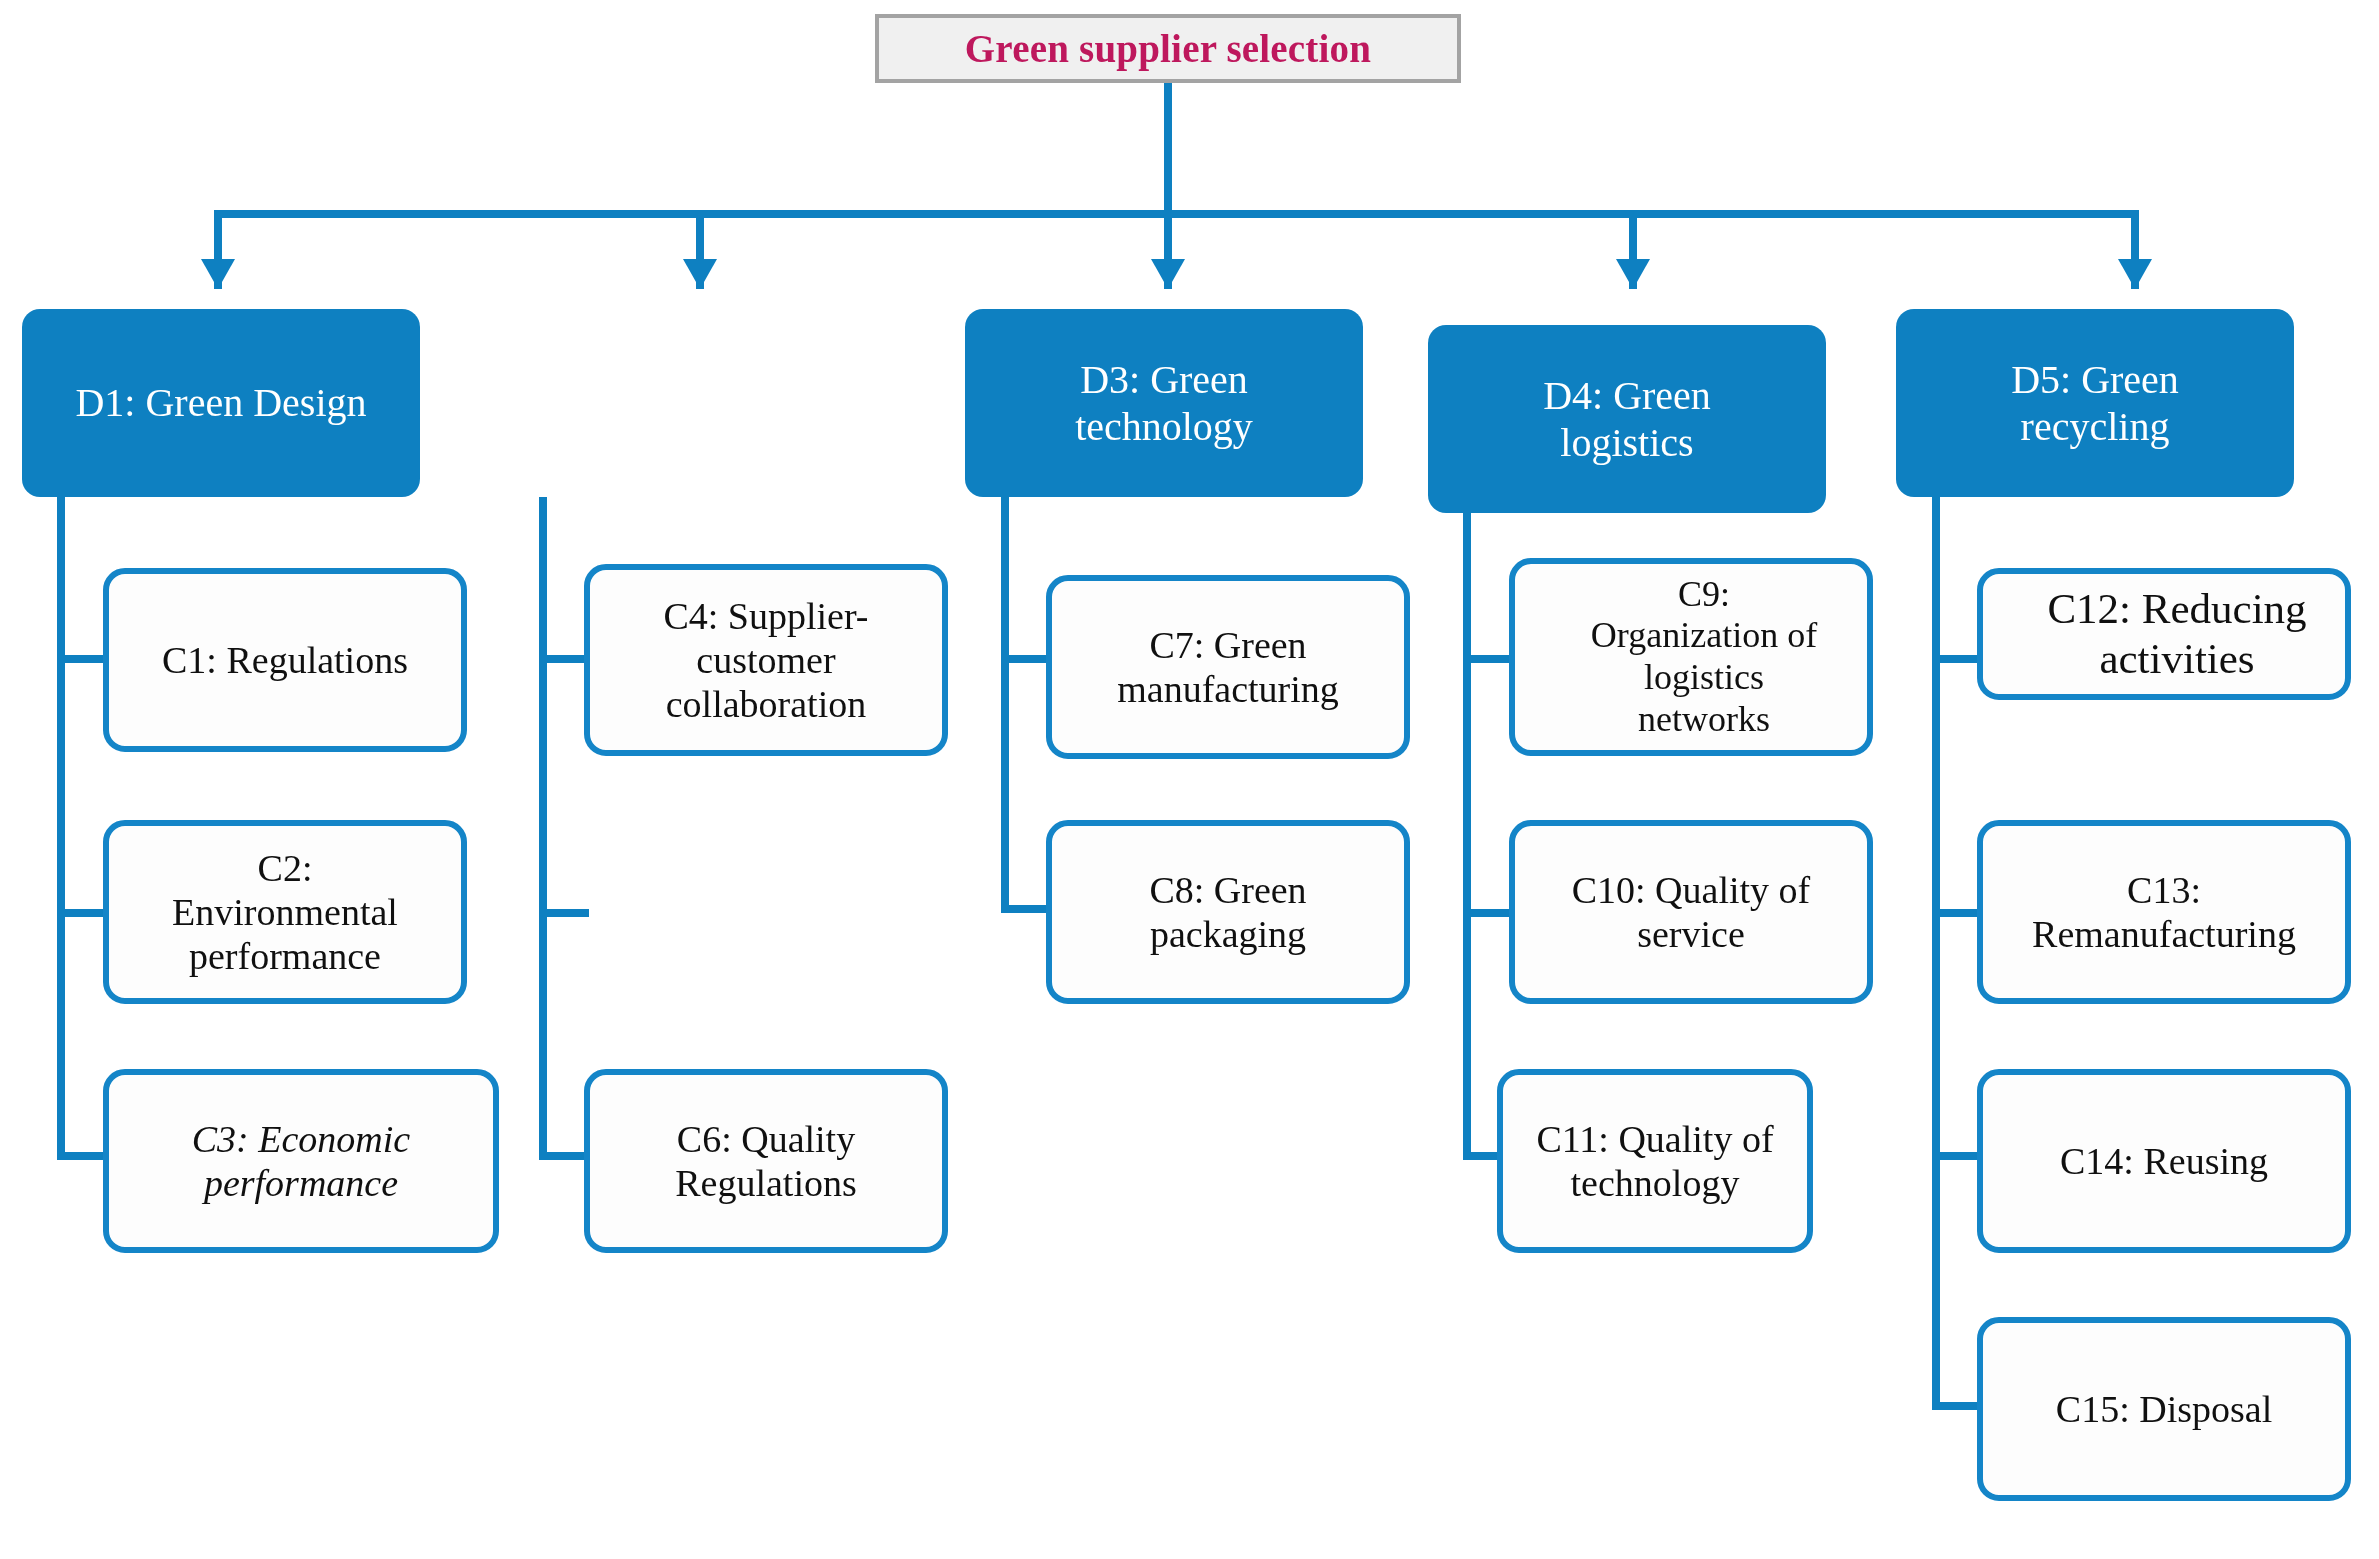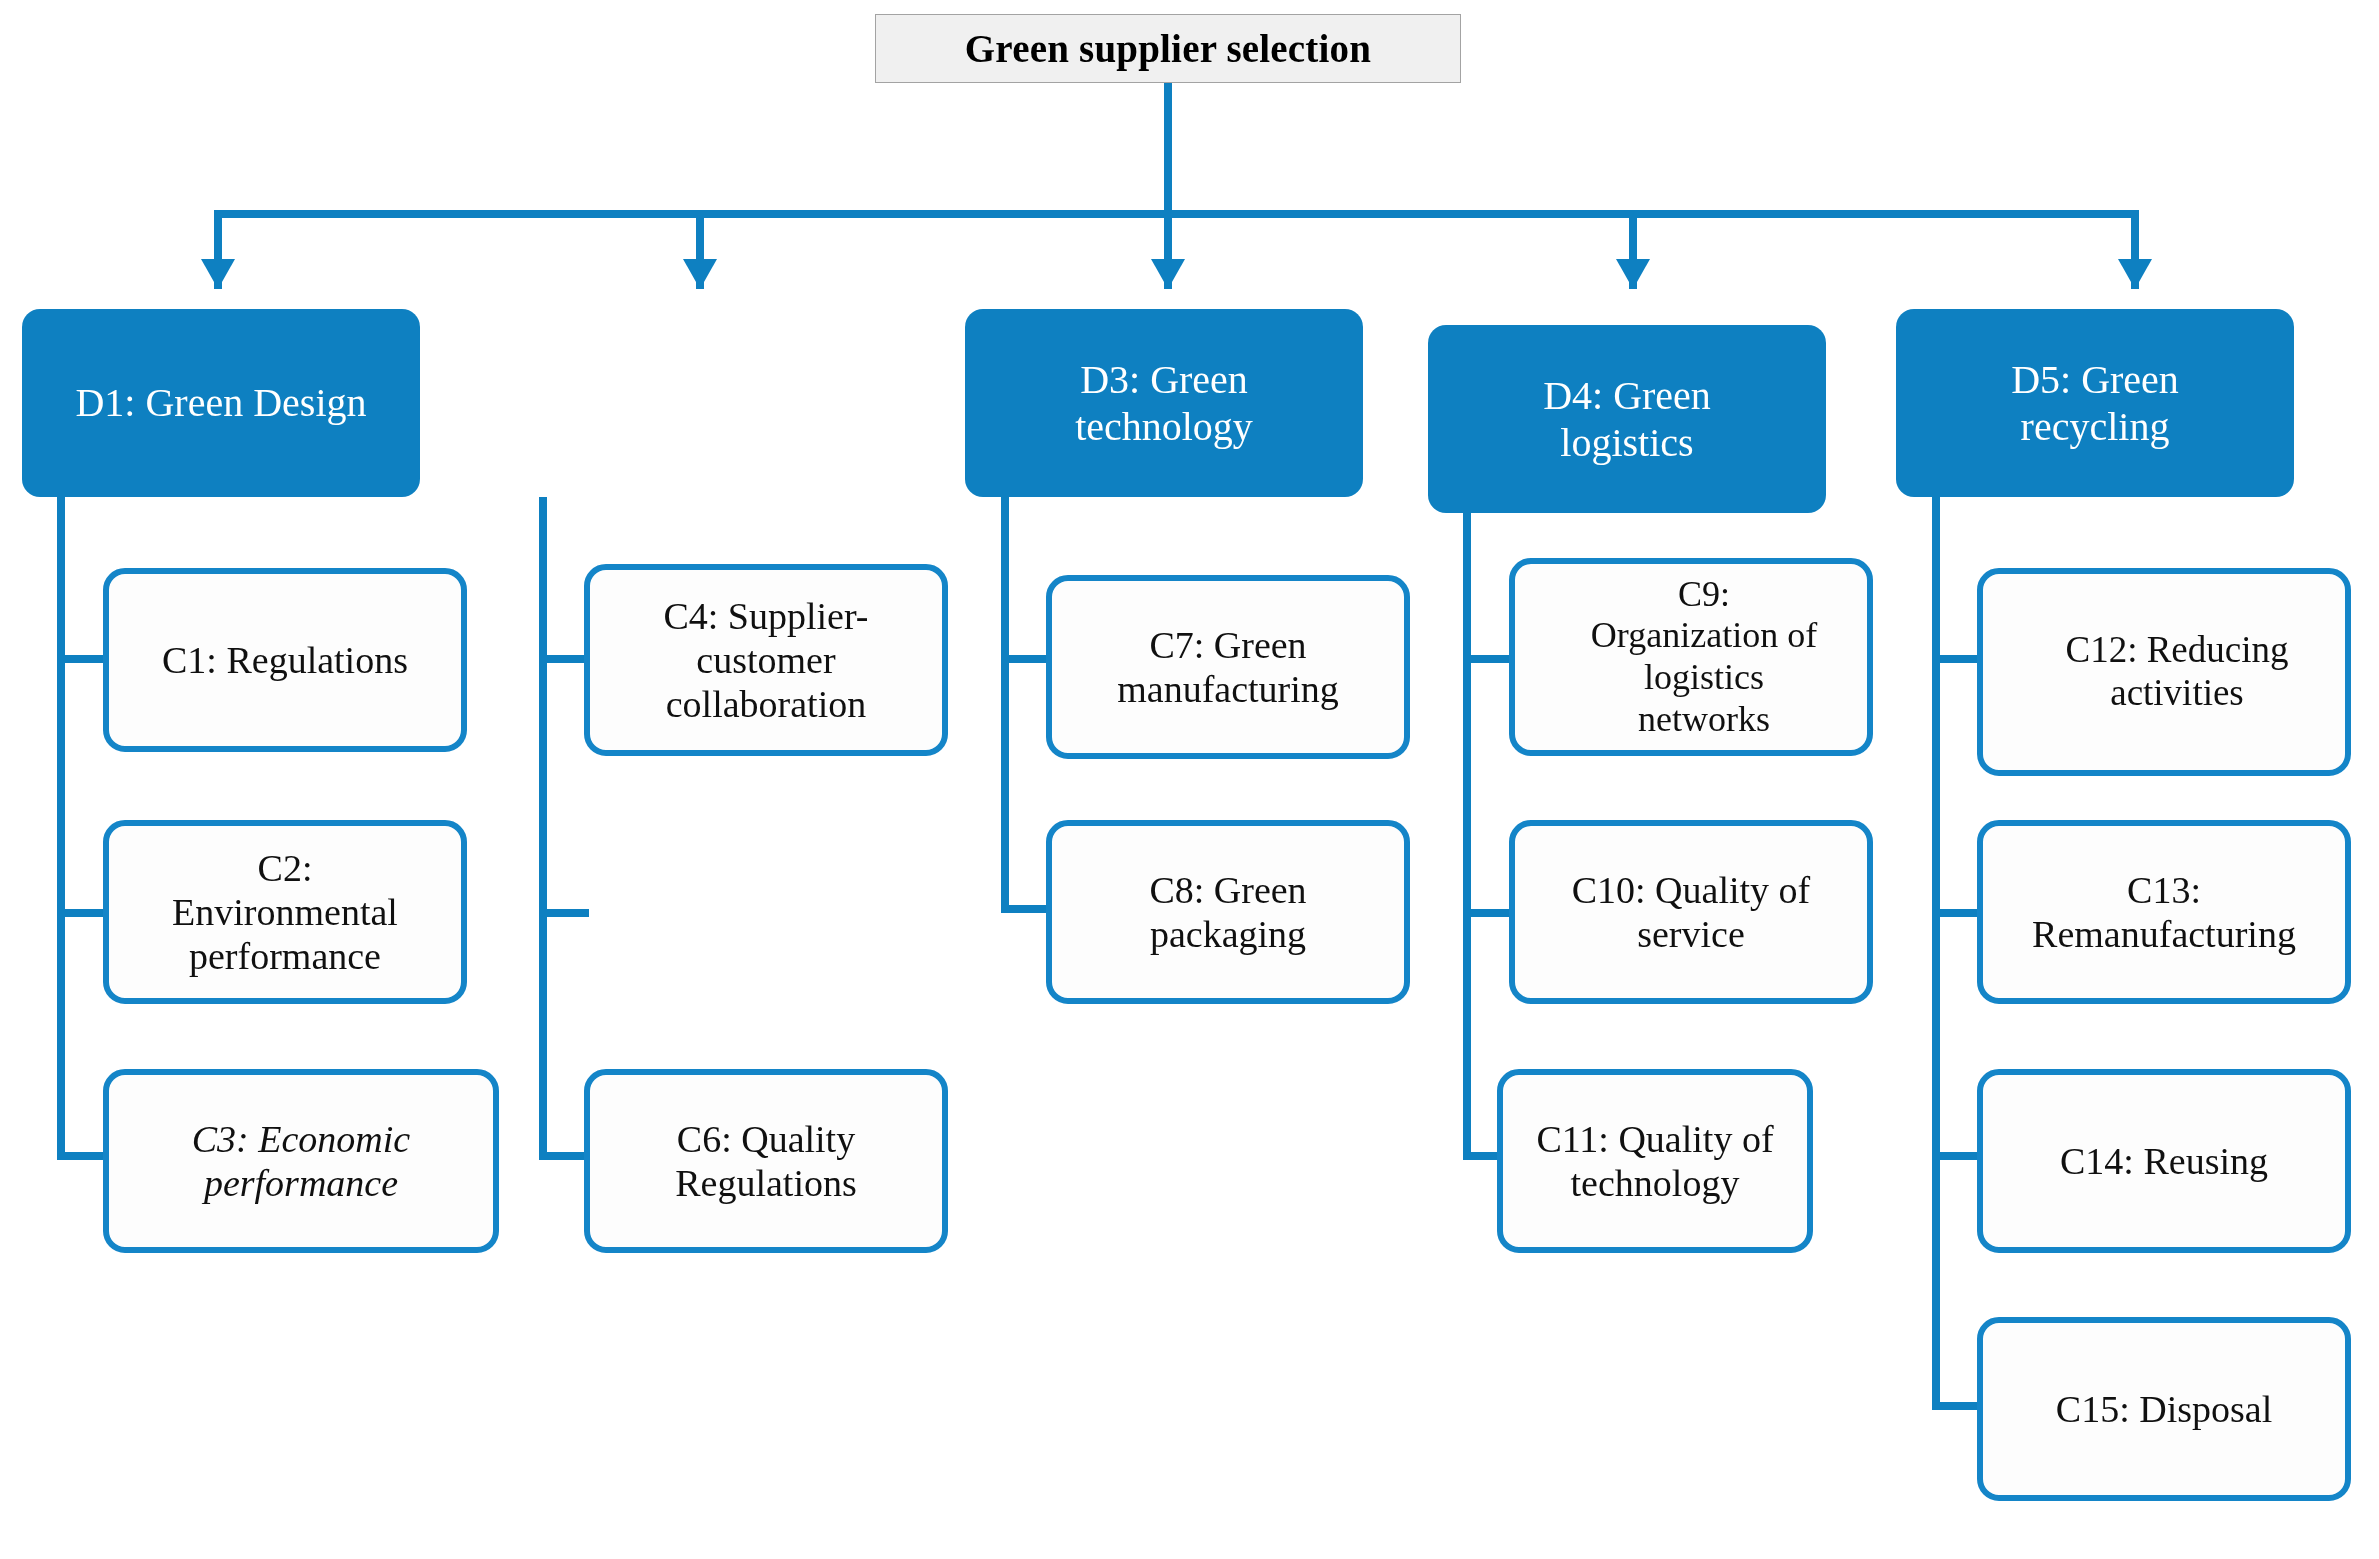--- a/index.html
+++ b/index.html
@@ -3,24 +3,24 @@
 <meta charset="utf-8">
 <style>
   html,body{margin:0;padding:0;background:#ffffff;}
   body{width:2379px;height:1559px;font-family:"Liberation Serif","DejaVu Serif",serif;overflow:hidden;}
   #stage{position:relative;width:2379px;height:1559px;background:#fff;}
 
   
   .root-node{
     position:absolute;
     background:#f0f0f0;
-    border:1px solid #a3a3a3;
+    border:4px solid #a3a3a3;
     display:flex;align-items:center;justify-content:center;
     font-weight:bold;
-    color:#000000;
+    color:#be185d;
     letter-spacing:0.2px;
     box-sizing:border-box;
   }
 
   
   .dim-node{
     position:absolute;
     background:#0E80C1;
     border-radius:18px;
     display:flex;align-items:center;justify-content:center;
@@ -150,21 +150,21 @@
   <div class="conn conn-h" data-name="connector-stub-c11" style="left:1463px;top:1152px;width:50px;height:8px;"></div>
   <div class="crit-node" data-name="criteria-node-c11" style="left:1497px;top:1069px;width:316px;height:184px;font-size:38px;">C11: Quality of
 technology</div>
 
   <div class="dim-node" data-name="dimension-node-d5" style="left:1896px;top:309px;width:398px;height:188px;font-size:40px;">D5: Green
 recycling</div>
 
   <div class="conn conn-v" data-name="connector-trunk-d5" style="left:1932px;top:497px;width:8px;height:913px;"></div>
 
   <div class="conn conn-h" data-name="connector-stub-c12" style="left:1932px;top:655px;width:50px;height:8px;"></div>
-  <div class="crit-node" data-name="criteria-node-c12" style="left:1977px;top:568px;width:374px;height:208px;font-size:37px;padding-left:36px;">C12: Reducing
+  <div class="crit-node" data-name="criteria-node-c12" style="left:1977px;top:568px;width:374px;height:132px;font-size:43px;padding-left:36px;">C12: Reducing
 activities</div>
 
   <div class="conn conn-h" data-name="connector-stub-c13" style="left:1932px;top:909px;width:50px;height:8px;"></div>
   <div class="crit-node" data-name="criteria-node-c13" style="left:1977px;top:820px;width:374px;height:184px;font-size:38px;">C13:
 Remanufacturing</div>
 
   <div class="conn conn-h" data-name="connector-stub-c14" style="left:1932px;top:1152px;width:50px;height:8px;"></div>
   <div class="crit-node" data-name="criteria-node-c14" style="left:1977px;top:1069px;width:374px;height:184px;font-size:38px;">C14: Reusing</div>
 
   <div class="conn conn-h" data-name="connector-stub-c15" style="left:1932px;top:1402px;width:50px;height:8px;"></div>

